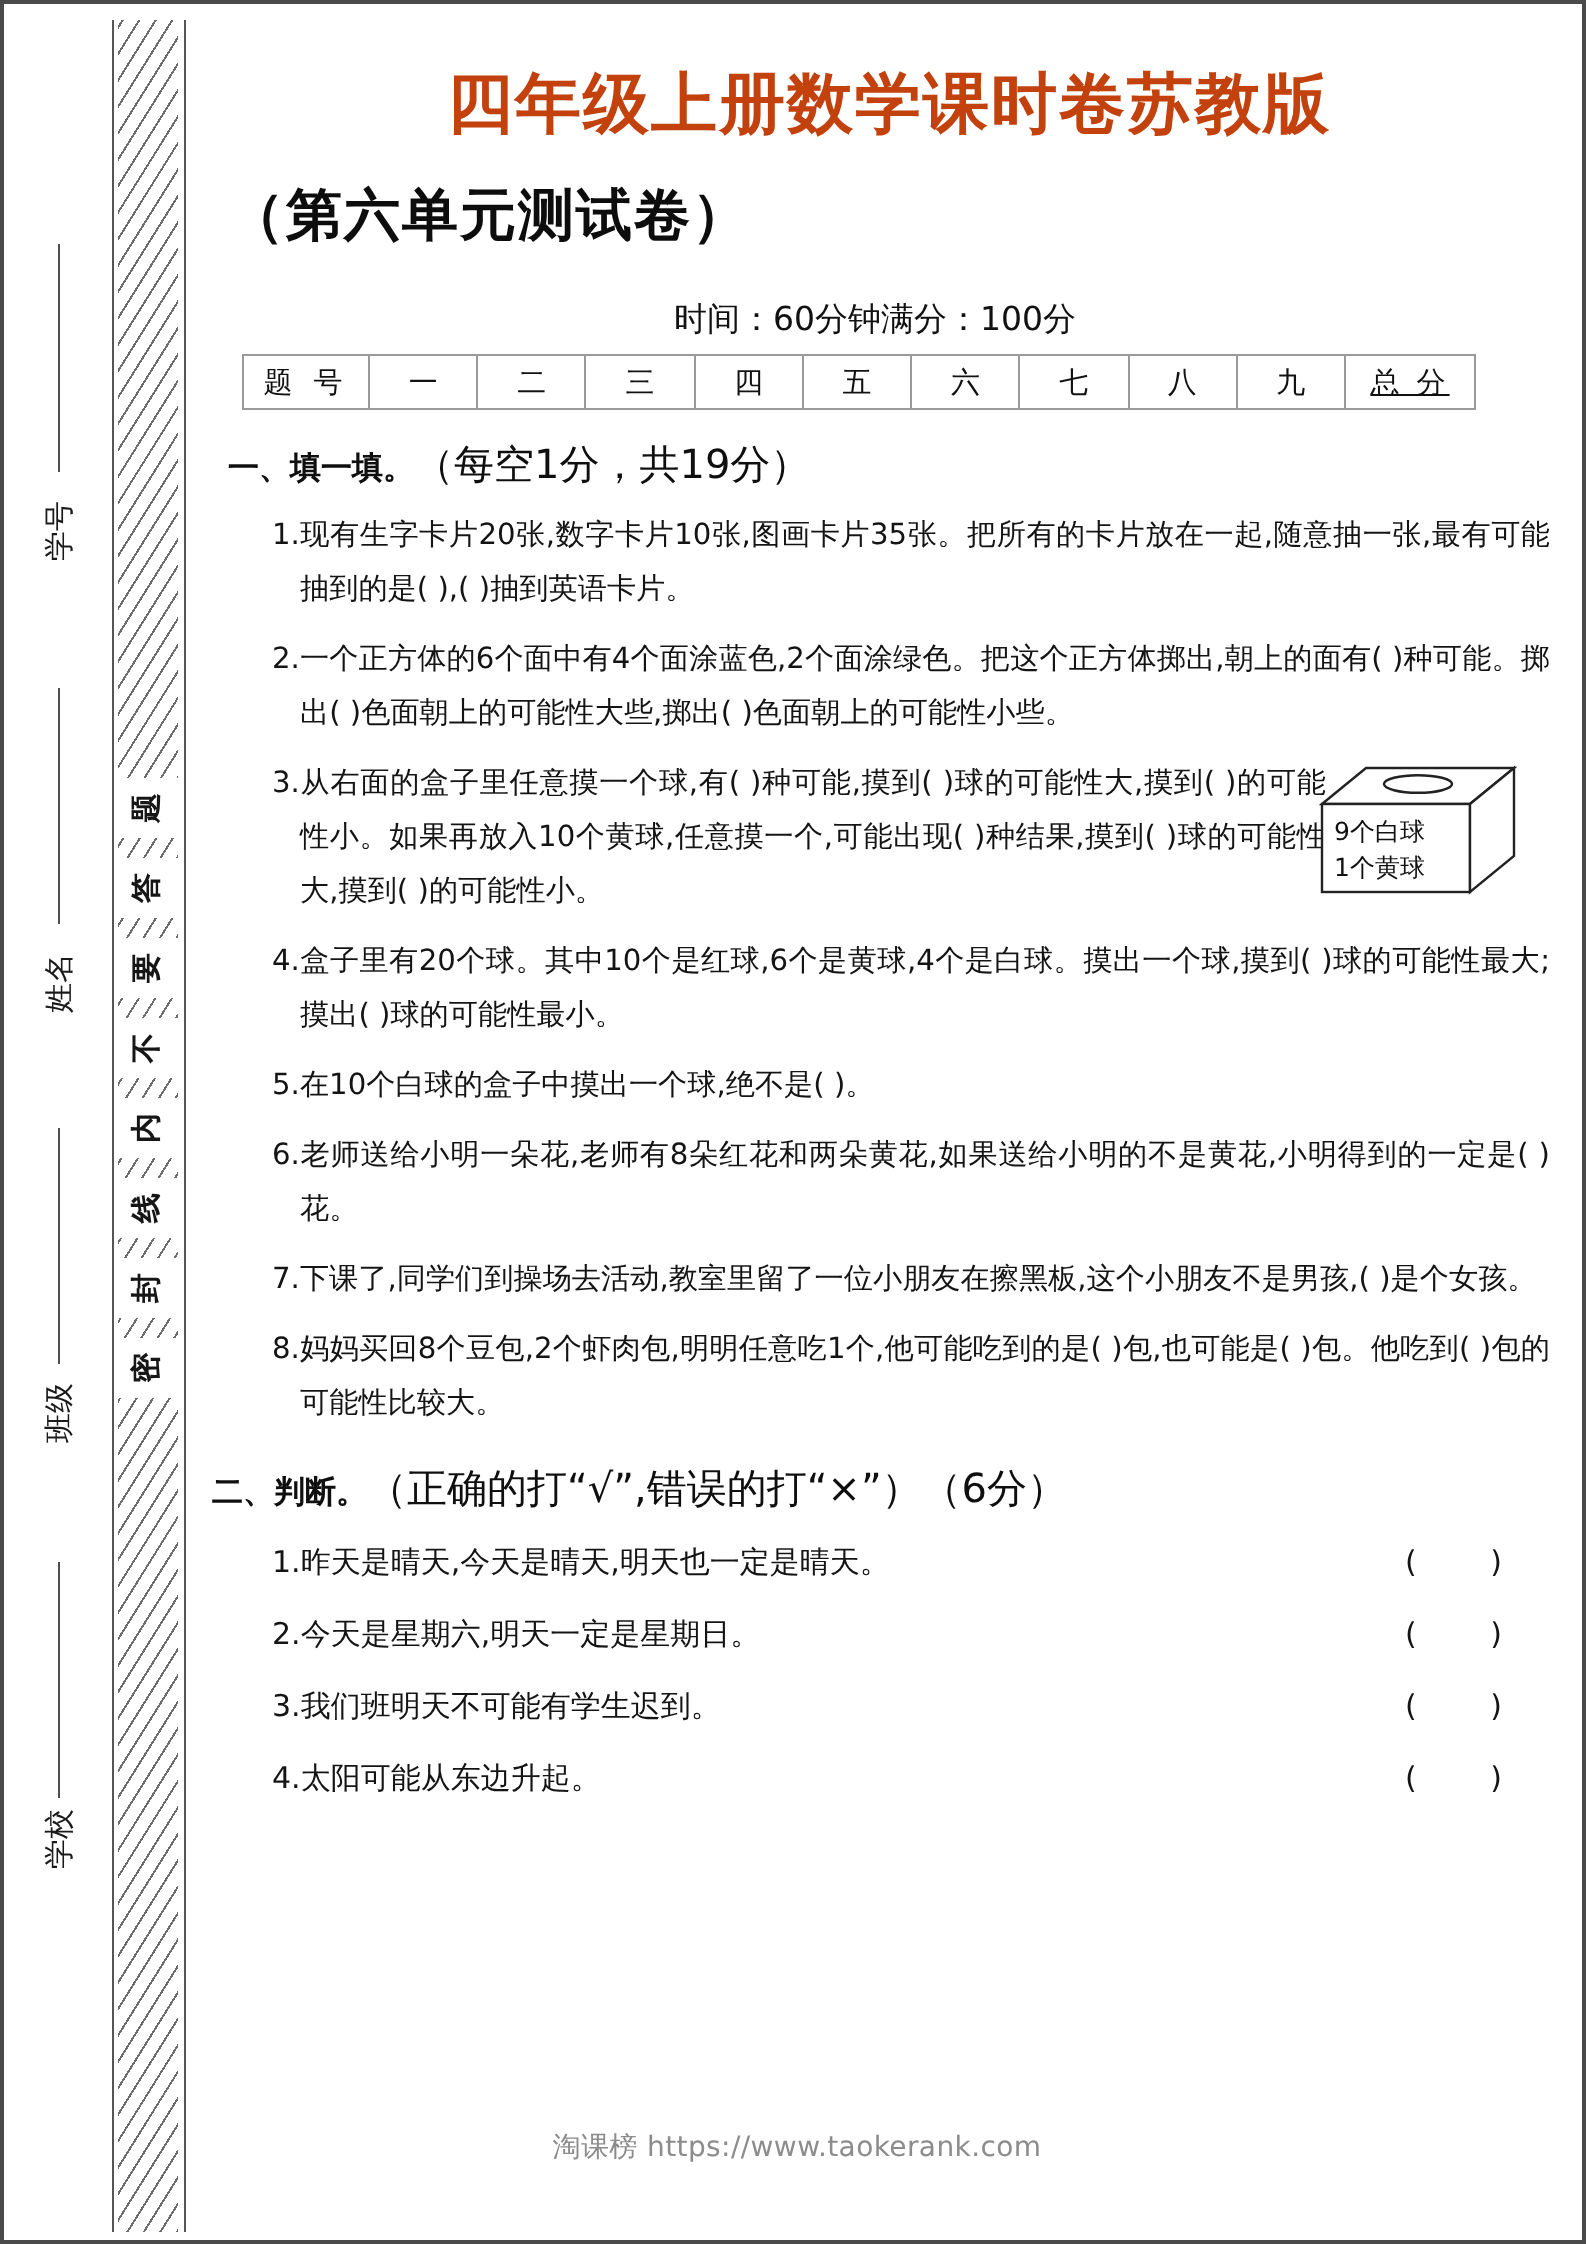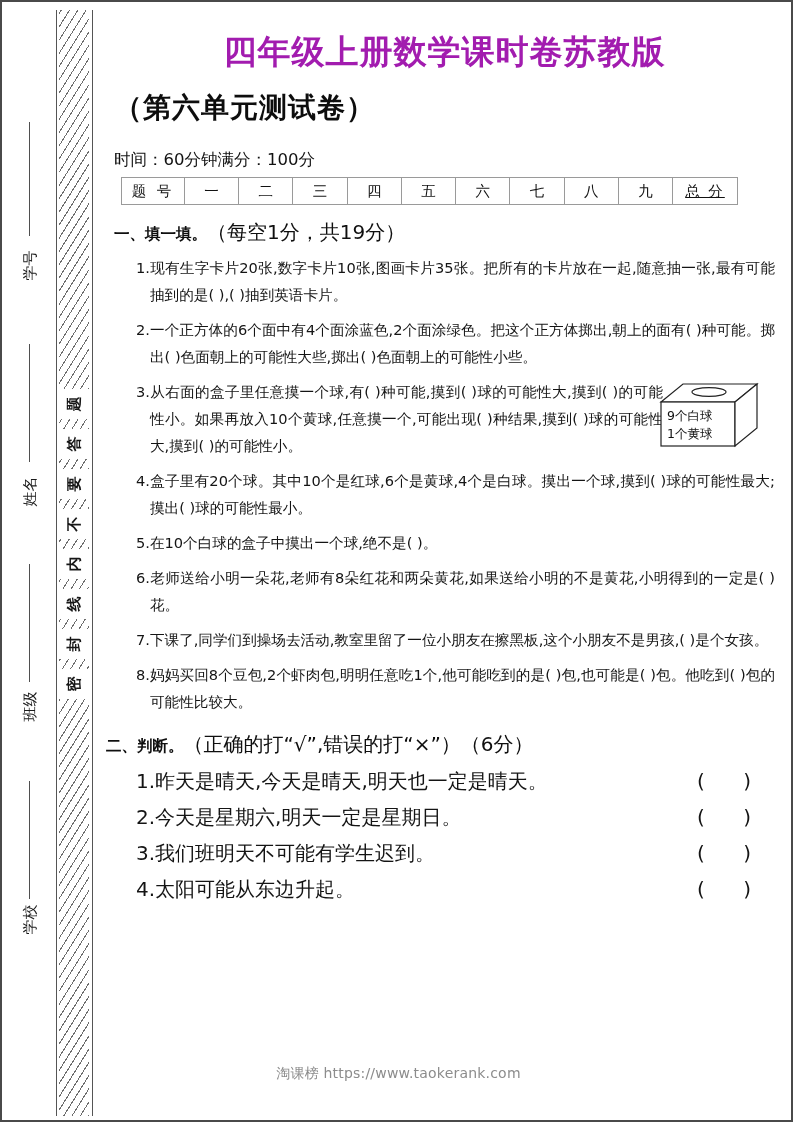--- a/index.html
+++ b/index.html
@@ -114,34 +114,34 @@
     padding: 0 18px 0 14px;
   }
 
   .title-main {
     margin: 26px 0 0 0;
     text-align: center;
     font-size: 33px;
     font-weight: 700;
     letter-spacing: 1px;
     font-family: "DejaVu Sans", "Liberation Sans", sans-serif;
-    color: #a21caf;
+    color: #c2410c;
   }
   .title-sub {
     margin: 14px 0 0 0;
     font-size: 28px;
     font-weight: 700;
     letter-spacing: 1px;
     font-family: "DejaVu Sans", "Liberation Sans", sans-serif;
     color: #0d0d0d;
   }
 
   .exam-meta {
     margin: 22px 14px 6px 0;
-    text-align: left;
+    text-align: center;
     font-size: 16.5px;
     font-family: "DejaVu Sans", "Liberation Sans", sans-serif;
     color: #111;
   }
 
   
   table.score-table {
     border-collapse: collapse;
     width: 617px;
     margin: 4px 0 0 7px;
@@ -193,21 +193,21 @@
     width: 104px;
     height: 74px;
     margin: 2px 0 2px 8px;
     position: relative;
   }
 
   
   .tf-row {
     position: relative;
     margin: 10px 0 0 22px;
-    font-size: 20px;
+    font-size: 15px;
     line-height: 26px;
     color: #141414;
     font-family: "DejaVu Sans", "Liberation Sans", sans-serif;
   }
   .tf-row .paren {
     position: absolute;
     right: 8px;
     top: 0;
     letter-spacing: 16px;
   }

